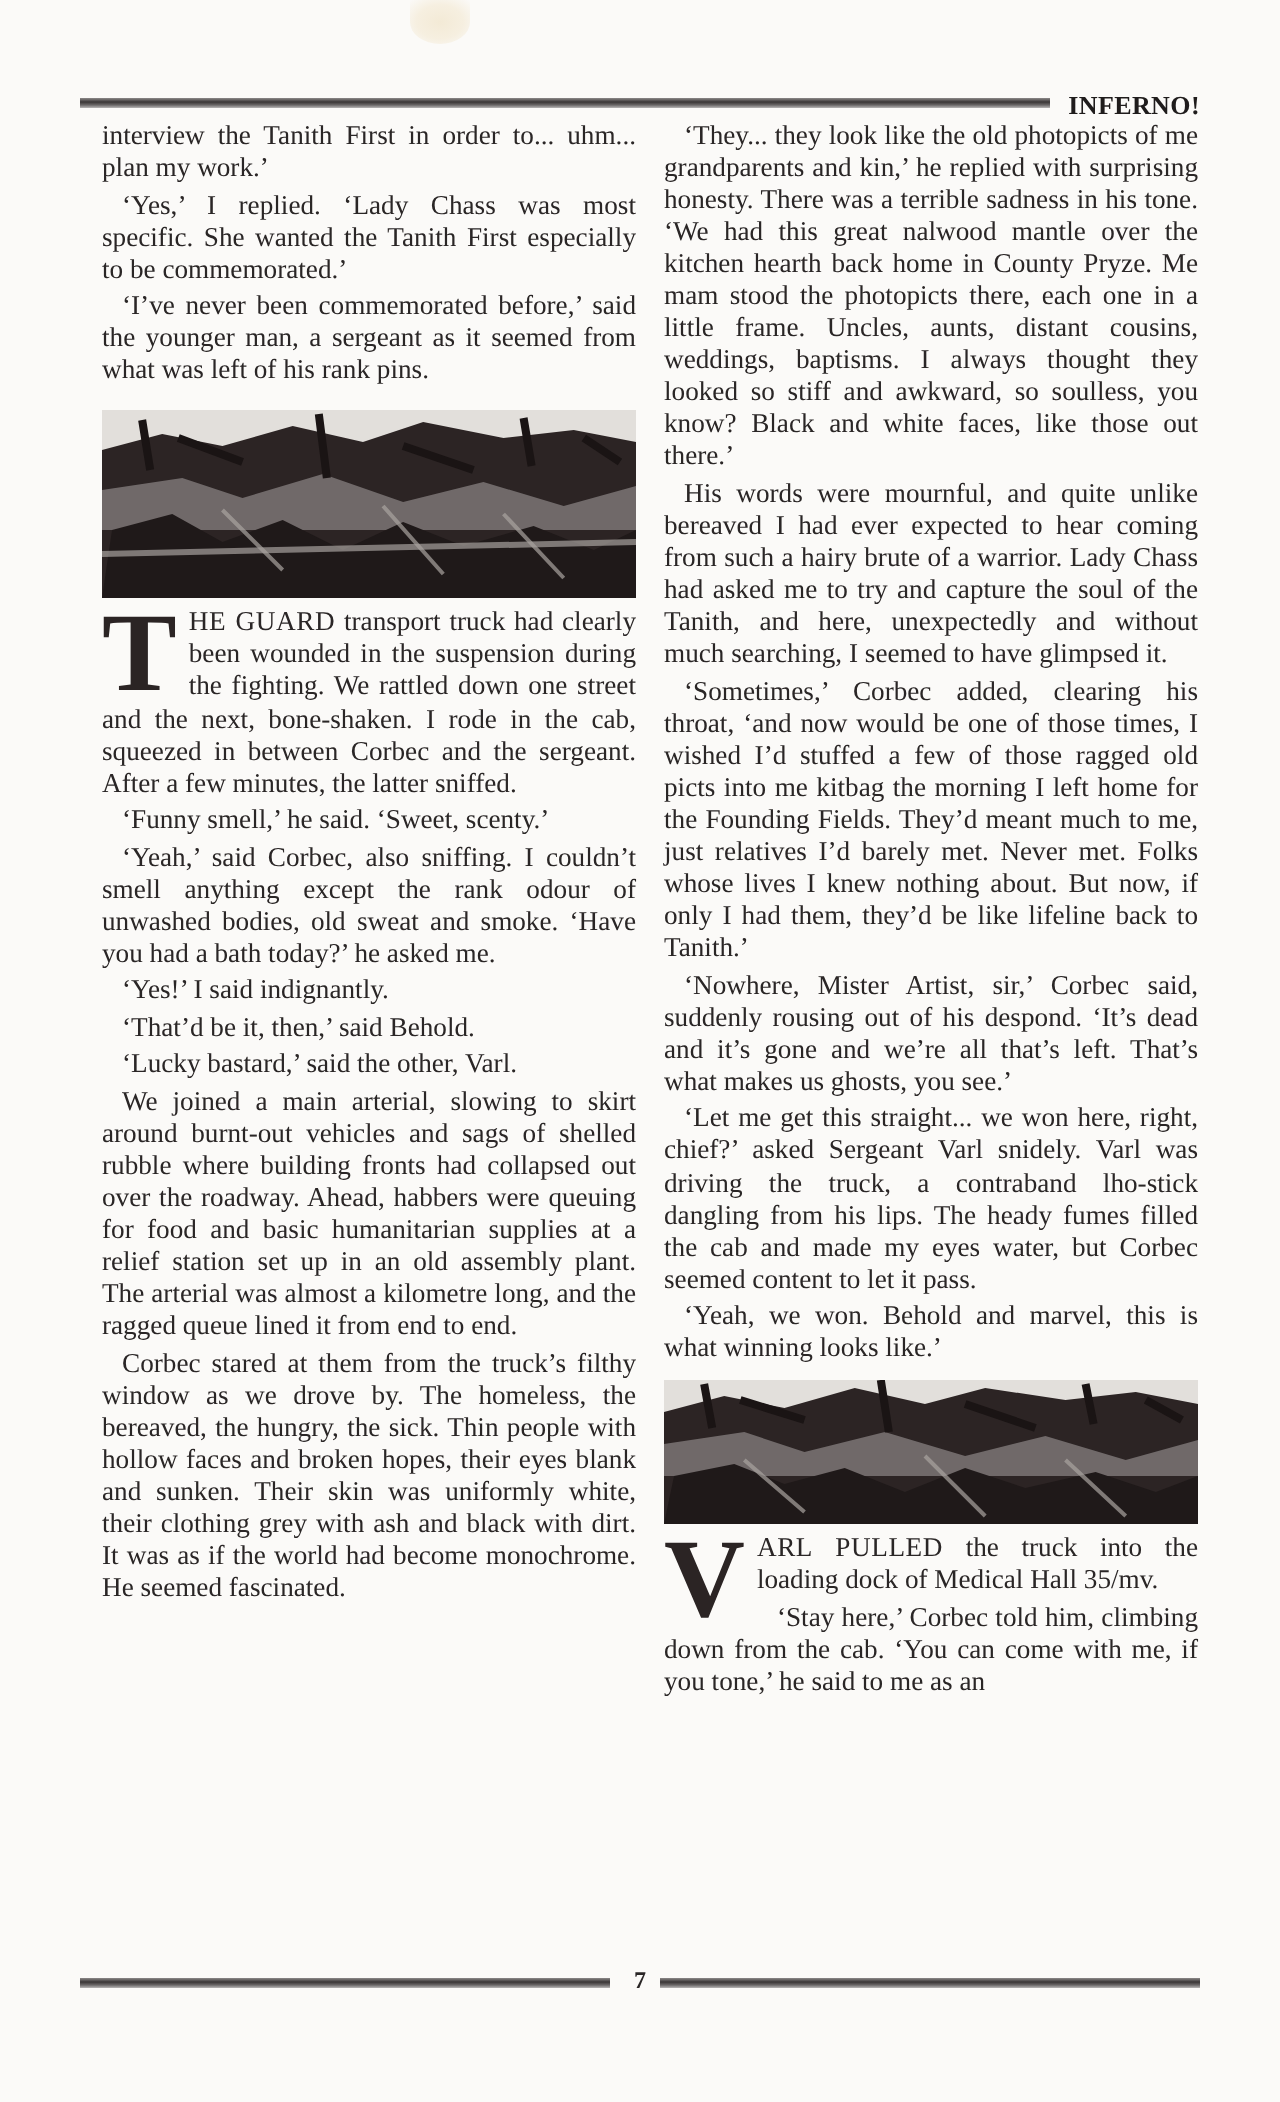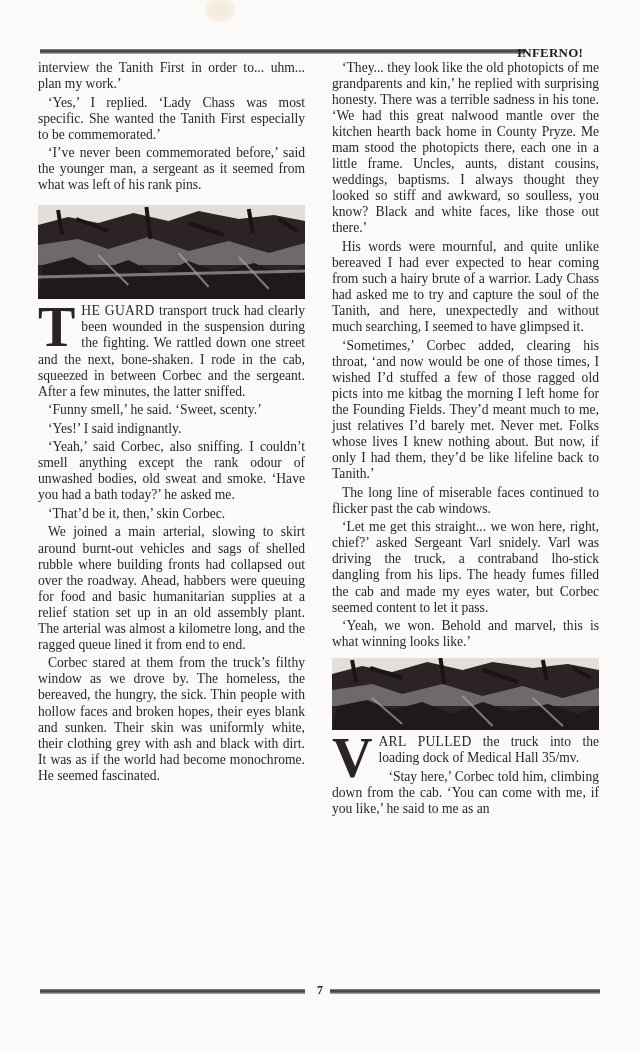--- a/index.html
+++ b/index.html
@@ -12,28 +12,28 @@
     background: radial-gradient(ellipse at center, #f3ead6 0%, #f6efe0 55%, rgba(251,250,248,0) 100%);
     border-radius: 0 0 50% 50%;
   }
   .header { position: absolute; left: 40px; top: 45px; width: 560px; height: 16px; }
   .rule {
     position: absolute; height: 5px;
     background: linear-gradient(#8d8a8a 0, #3a3636 40%, #6a6767 70%, #b8b6b6 100%);
   }
   .header .rule { left: 0; top: 4px; width: 485px; }
   .header .title {
-    position: absolute; right: 17px; top: 0; font-weight: bold; font-size: 13px;
+    position: absolute; right: 0; top: 0; font-weight: bold; font-size: 13px;
     letter-spacing: 0.2px; color: #1f1c1c;
   }
   .col {
     position: absolute; top: 60px; width: 267px;
     font-size: 13.6px; line-height: 16.05px; text-align: justify;
   }
-  .col.left { left: 38px; }
+  .col.left { left: 51px; }
   .col.right { left: 332px; }
   .col p { margin: 0 0 2.5px 0; text-indent: 10px; hyphens: none; }
   .col p.noindent { text-indent: 0; }
   .art {
     width: 100%; margin: 12px 0 4px 0; position: relative; overflow: hidden;
     background: #dcd8d4;
   }
   .art svg { display: block; width: 100%; height: 100%; }
   .dropcap-para { text-indent: 0 !important; }
   .dropcap {
@@ -71,47 +71,48 @@
       <path d="M0,40 L40,34 L70,44 L110,32 L150,46 L190,36 L230,48 L266,38 L266,60 L0,60 Z" fill="#8d8888" opacity="0.7"></path>
       <path d="M5,60 L35,52 L60,66 L90,55 L120,70 L150,56 L180,68 L215,58 L245,70 L266,60 L266,94 L0,94 Z" fill="#1f1919"></path>
       <path d="M20,5 L24,30 M38,14 L70,26 M108,2 L112,34 M150,18 L185,30 M210,4 L214,28 M240,14 L258,26" stroke="#1a1414" stroke-width="4"></path>
       <path d="M0,72 L266,66" stroke="#bdb8b4" stroke-width="3" opacity="0.6"></path>
       <path d="M60,50 L90,80 M140,48 L170,82 M200,52 L230,84" stroke="#a9a4a0" stroke-width="2" opacity="0.7"></path>
     </svg>
   </div>
 
   <p class="dropcap-para"><span class="dropcap">T</span><span class="smallcaps">HE GUARD</span><span> transport truck had clearly been wounded in the suspension during the fighting. We rattled down one street and the next, bone-shaken. I rode in the cab, squeezed in between Corbec and the sergeant. After a few minutes, the latter sniffed.</span></p>
   <p>‘Funny smell,’ he said. ‘Sweet, scenty.’</p>
+  <p>‘Yeah,’ said Corbec, also sniffing. I couldn’t smell anything except the rank odour of unwashed bodies, old sweat and smoke. ‘Have you had a bath today?’ he asked me.</p>
   <p>‘Yes!’ I said indignantly.</p>
-  <p>‘Yeah,’ said Corbec, also sniffing. I couldn’t smell anything except the rank odour of unwashed bodies, old sweat and smoke. ‘Have you had a bath today?’ he asked me.</p>
-  <p>‘That’d be it, then,’ skin Corbec.</p>
+  <p>‘That’d be it, then,’ said Behold.</p>
+  <p>‘Lucky bastard,’ said the other, Varl.</p>
   <p>We joined a main arterial, slowing to skirt around burnt-out vehicles and sags of shelled rubble where building fronts had collapsed out over the roadway. Ahead, habbers were queuing for food and basic humanitarian supplies at a relief station set up in an old assembly plant. The arterial was almost a kilometre long, and the ragged queue lined it from end to end.</p>
   <p>Corbec stared at them from the truck’s filthy window as we drove by. The homeless, the bereaved, the hungry, the sick. Thin people with hollow faces and broken hopes, their eyes blank and sunken. Their skin was uniformly white, their clothing grey with ash and black with dirt. It was as if the world had become monochrome. He seemed fascinated.</p>
 </div>
 
 <div class="col right">
   <p>‘They... they look like the old photopicts of me grandparents and kin,’ he replied with surprising honesty. There was a terrible sadness in his tone. ‘We had this great nalwood mantle over the kitchen hearth back home in County Pryze. Me mam stood the photopicts there, each one in a little frame. Uncles, aunts, distant cousins, weddings, baptisms. I always thought they looked so stiff and awkward, so soulless, you know? Black and white faces, like those out there.’</p>
   <p>His words were mournful, and quite unlike bereaved I had ever expected to hear coming from such a hairy brute of a warrior. Lady Chass had asked me to try and capture the soul of the Tanith, and here, unexpectedly and without much searching, I seemed to have glimpsed it.</p>
   <p>‘Sometimes,’ Corbec added, clearing his throat, ‘and now would be one of those times, I wished I’d stuffed a few of those ragged old picts into me kitbag the morning I left home for the Founding Fields. They’d meant much to me, just relatives I’d barely met. Never met. Folks whose lives I knew nothing about. But now, if only I had them, they’d be like lifeline back to Tanith.’</p>
-  <p>The long line of miserable faces continued to flicker past the cab windows.</p>
+  <p>‘Nowhere, Mister Artist, sir,’ Corbec said, suddenly rousing out of his despond. ‘It’s dead and it’s gone and we’re all that’s left. That’s what makes us ghosts, you see.’</p>
   <p>‘Let me get this straight... we won here, right, chief?’ asked Sergeant Varl snidely. Varl was driving the truck, a contraband lho-stick dangling from his lips. The heady fumes filled the cab and made my eyes water, but Corbec seemed content to let it pass.</p>
   <p>‘Yeah, we won. Behold and marvel, this is what winning looks like.’</p>
 
   <div class="art" style="height:72px; margin-top:8px;">
     <svg viewBox="0 0 266 72" preserveAspectRatio="none">
       <rect x="0" y="0" width="266" height="72" fill="#e2dfdb"></rect>
       <path d="M0,16 L30,8 L60,14 L95,4 L130,12 L160,4 L200,10 L235,6 L266,12 L266,72 L0,72 Z" fill="#2c2424"></path>
       <path d="M0,32 L40,26 L70,36 L110,26 L150,38 L190,28 L230,40 L266,30 L266,48 L0,48 Z" fill="#8d8888" opacity="0.7"></path>
       <path d="M5,48 L35,42 L60,52 L90,44 L120,56 L150,44 L180,54 L215,46 L245,56 L266,48 L266,72 L0,72 Z" fill="#1f1919"></path>
       <path d="M20,2 L24,24 M38,10 L70,20 M108,0 L112,26 M150,12 L185,24 M210,2 L214,22 M240,10 L258,20" stroke="#1a1414" stroke-width="4"></path>
       <path d="M40,40 L70,66 M130,38 L160,68 M200,40 L230,68" stroke="#a9a4a0" stroke-width="2" opacity="0.7"></path>
     </svg>
   </div>
 
   <p class="dropcap-para"><span class="dropcap">V</span><span class="smallcaps">ARL PULLED</span><span> the truck into the loading dock of Medical Hall 35/mv.</span></p>
-  <p>‘Stay here,’ Corbec told him, climbing down from the cab. ‘You can come with me, if you like,’ he said to me as an</p>
+  <p>‘Stay here,’ Corbec told him, climbing down from the cab. ‘You can come with me, if you tone,’ he said to me as an</p>
 </div>
 
 <div class="footer">
   <div class="rule l"></div>
   <div class="pagenum">7</div>
   <div class="rule r"></div>
 </div>
 
 </body></html>

